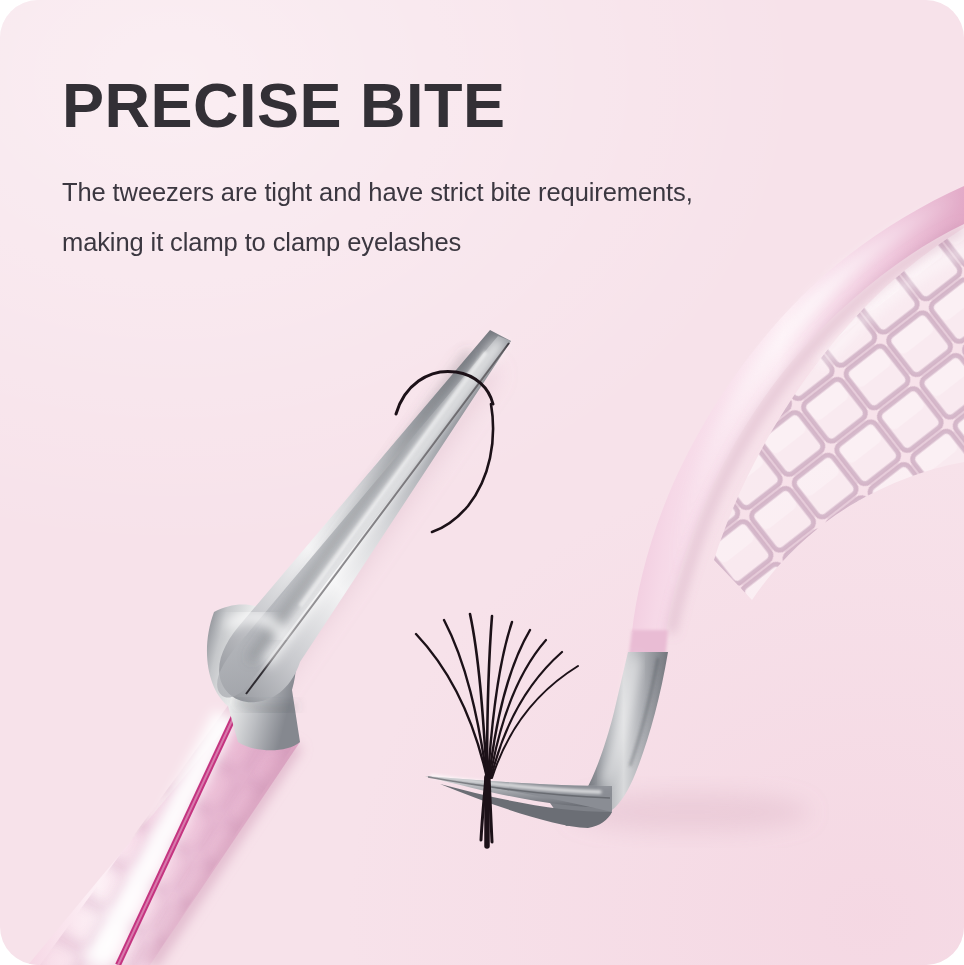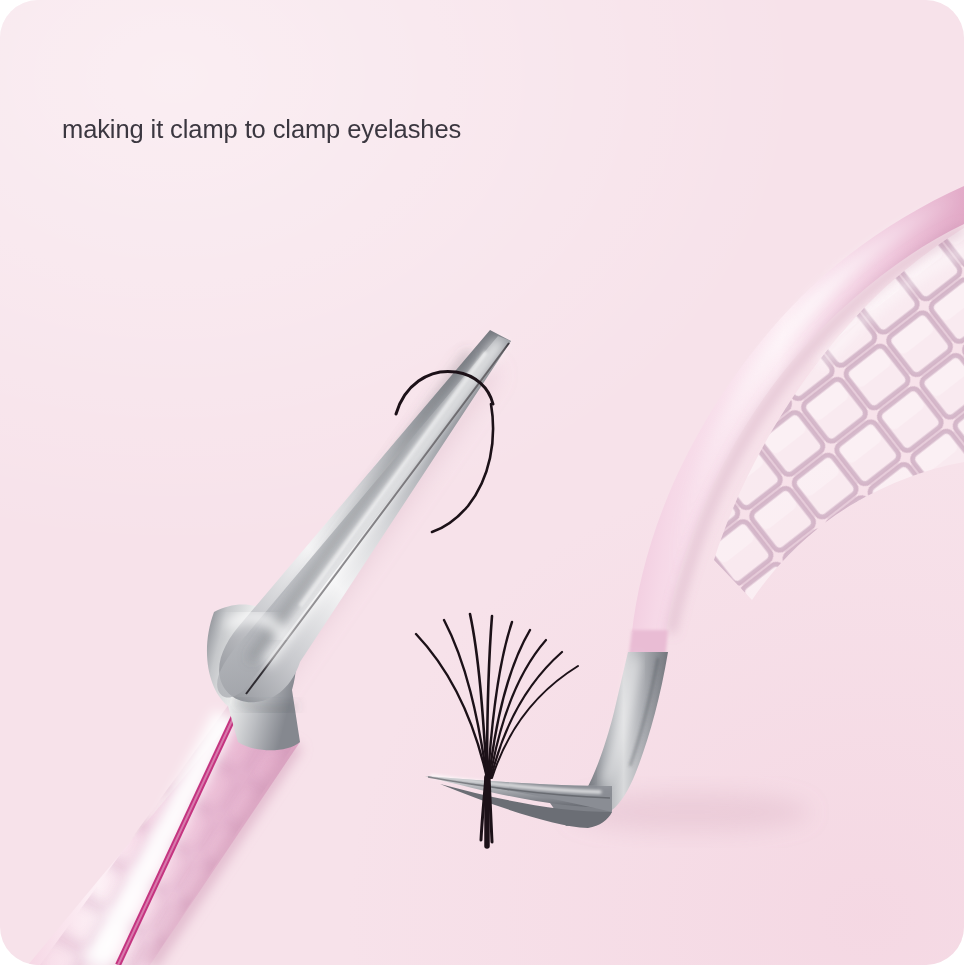--- a/index.html
+++ b/index.html
@@ -298,18 +298,20 @@
         </g>
 
         <g fill="none" stroke="#1c1118" stroke-linecap="round">
           <path d="M396,414 C404,386 428,368 456,372 C476,375 489,388 493,404" stroke-width="3"></path>
           <path d="M491,404 C497,440 490,478 468,506 C456,520 444,528 432,532" stroke-width="2.6"></path>
         </g>
       </svg>
     </div>
 
     <div class="text-block">
+      <h1 class="headline">PRECISE BITE</h1>
       <p class="subcopy">
+        <span class="line">The tweezers are tight and have strict bite requirements,</span>
         <span class="line">making it clamp to clamp eyelashes</span>
       </p>
     </div>
   </div>
 </div>
 
 </body></html>

